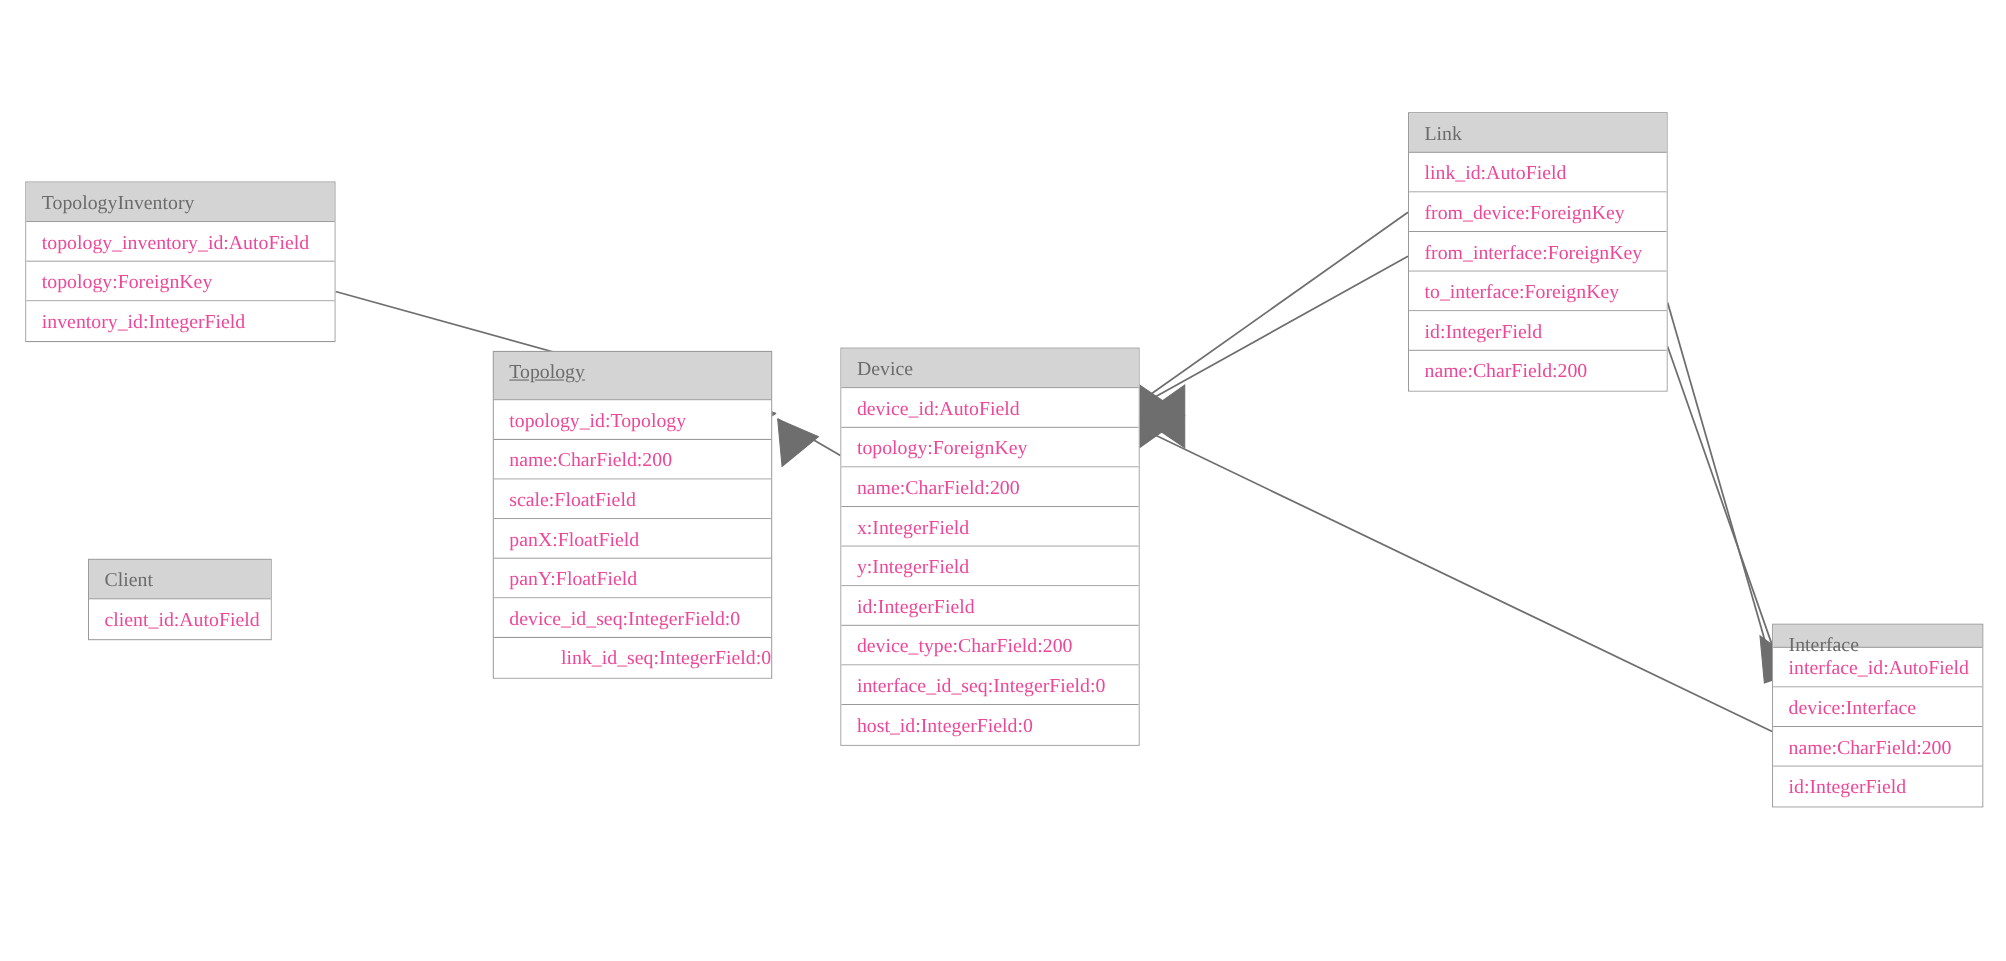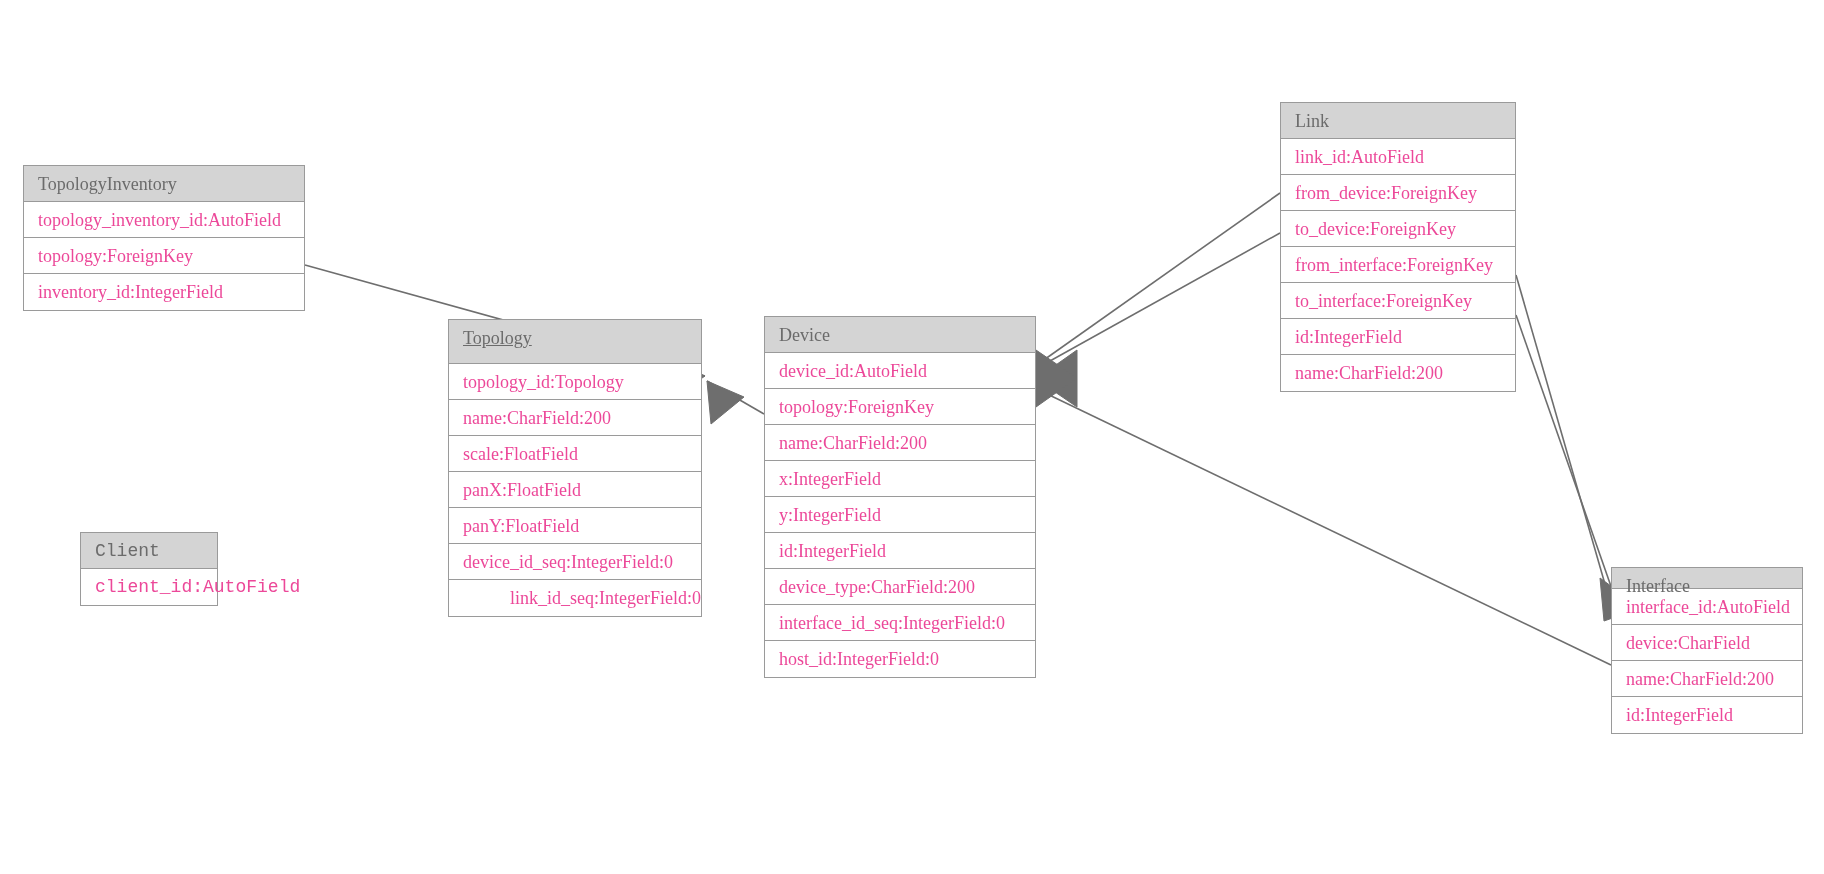--- a/index.html
+++ b/index.html
@@ -103,21 +103,21 @@
 
   </svg>
 
   <div id="entity-container">
       <div class="entity" style="left: 23px; top: 165px; width: 282px;">
         <div class="entity-header" style="height: 36px;">TopologyInventory</div>
         <div class="entity-row" style="height: 36px;">topology_inventory_id:AutoField</div>
         <div class="entity-row" style="height: 36px;">topology:ForeignKey</div>
         <div class="entity-row" style="height: 36px;">inventory_id:IntegerField</div>
       </div>
-      <div class="entity" style="left: 80px; top: 532px; width: 138px; font-family: Liberation Mono, monospace;">
+      <div class="entity" style="left: 80px; top: 508px; width: 167px;">
         <div class="entity-header" style="height: 36px;">Client</div>
         <div class="entity-row" style="height: 36px;">client_id:AutoField</div>
       </div>
       <div class="entity" style="left: 448px; top: 319px; width: 254px;">
         <div class="entity-header" style="height: 44px; text-decoration: underline;">Topology</div>
         <div class="entity-row" style="height: 36px;">topology_id:Topology</div>
         <div class="entity-row" style="height: 36px;">name:CharField:200</div>
         <div class="entity-row" style="height: 36px;">scale:FloatField</div>
         <div class="entity-row" style="height: 36px;">panX:FloatField</div>
         <div class="entity-row" style="height: 36px;">panY:FloatField</div>
@@ -133,28 +133,27 @@
         <div class="entity-row" style="height: 36px;">y:IntegerField</div>
         <div class="entity-row" style="height: 36px;">id:IntegerField</div>
         <div class="entity-row" style="height: 36px;">device_type:CharField:200</div>
         <div class="entity-row" style="height: 36px;">interface_id_seq:IntegerField:0</div>
         <div class="entity-row" style="height: 36px;">host_id:IntegerField:0</div>
       </div>
       <div class="entity" style="left: 1280px; top: 102px; width: 236px;">
         <div class="entity-header" style="height: 36px;">Link</div>
         <div class="entity-row" style="height: 36px;">link_id:AutoField</div>
         <div class="entity-row" style="height: 36px;">from_device:ForeignKey</div>
-        <div class="entity-row" style="height: 36px;">to_device:ForeignKey</div>
         <div class="entity-row" style="height: 36px;">from_interface:ForeignKey</div>
         <div class="entity-row" style="height: 36px;">to_interface:ForeignKey</div>
         <div class="entity-row" style="height: 36px;">id:IntegerField</div>
         <div class="entity-row" style="height: 36px;">name:CharField:200</div>
       </div>
       <div class="entity" style="left: 1611px; top: 567px; width: 192px;">
         <div class="entity-header" style="height: 21px;">Interface</div>
         <div class="entity-row" style="height: 36px;">interface_id:AutoField</div>
-        <div class="entity-row" style="height: 36px;">device:CharField</div>
+        <div class="entity-row" style="height: 36px;">device:Interface</div>
         <div class="entity-row" style="height: 36px;">name:CharField:200</div>
         <div class="entity-row" style="height: 36px;">id:IntegerField</div>
       </div>
     </div>
 
 </div>
 
 </body></html>

